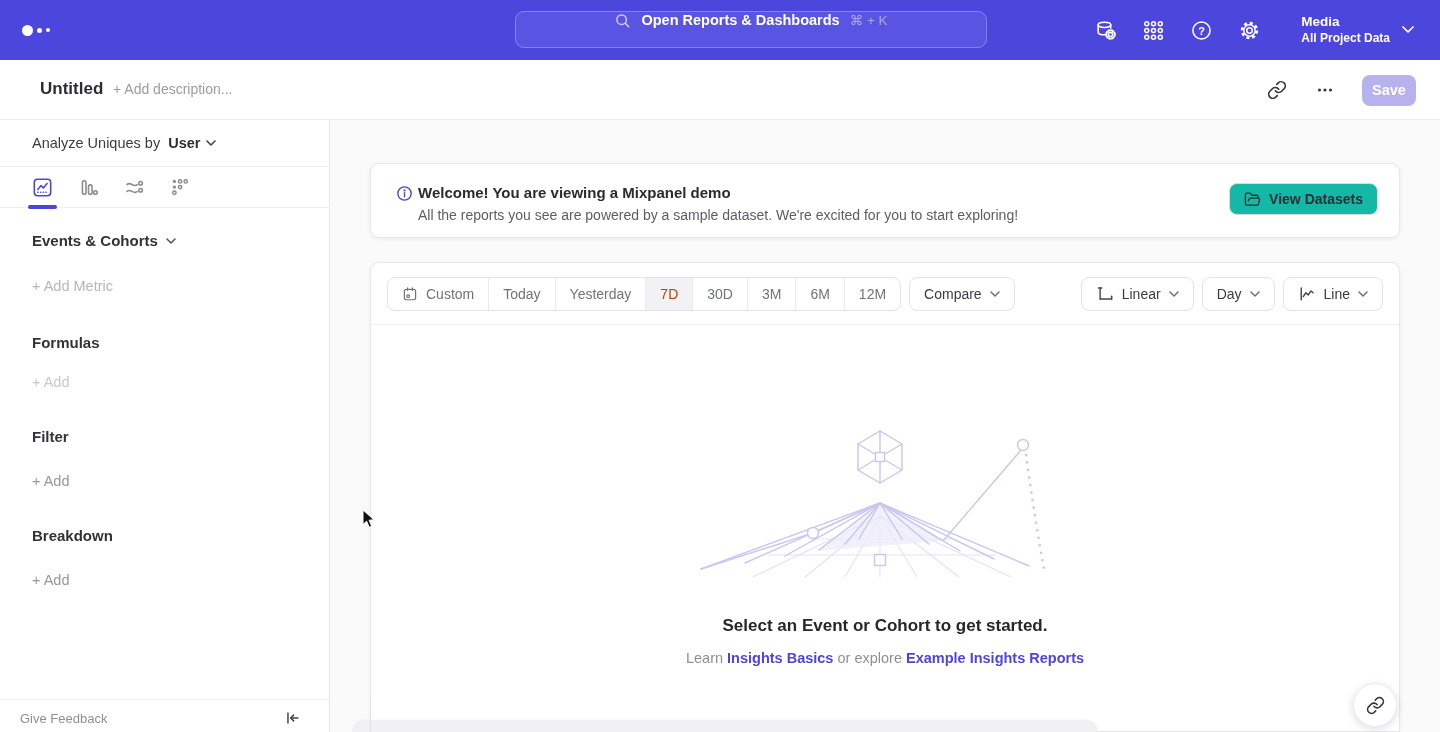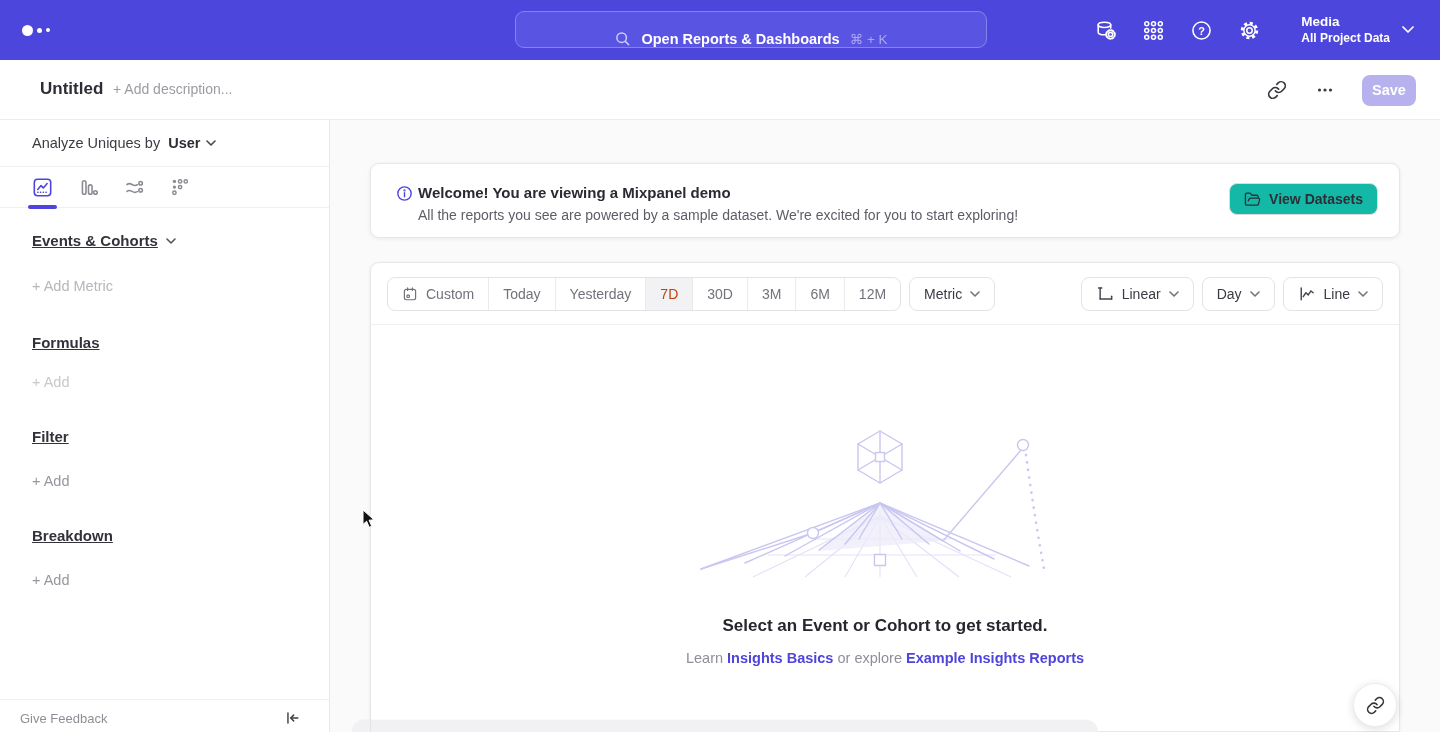--- a/index.html
+++ b/index.html
@@ -14,21 +14,21 @@
   .logo { display:flex; align-items:center; gap:4px; margin-left:22px; width:36px; }
   .logo .d1{width:11px;height:11px;border-radius:50%;background:#fff;}
   .logo .d2{width:5px;height:5px;border-radius:50%;background:#fff;}
   .logo .d3{width:4px;height:4px;border-radius:50%;background:#fff;}
   .nav-items { display:flex; align-items:center; gap:36px; margin-left:22px; }
   .nav-item { display:flex; align-items:center; gap:7px; font-size:14.5px; font-weight:500;
     color:#fff; cursor:pointer; }
   .nav-item svg { opacity:.9; }
   .gsearch { position:absolute; left:515px; top:11px; width:472px; height:37px;
     background:#5A54E3; border:1px solid #8882EC; border-radius:9px;
-    display:flex; align-items:flex-end; justify-content:center; gap:10px; cursor:text; }
+    display:flex; align-items:flex-start; justify-content:center; gap:10px; cursor:text; }
   .gsearch .ph { font-size:14.5px; font-weight:600; color:#fff; }
   .gsearch .kbd { font-size:13.5px; color:#ABA6F2; }
   .nav-right { position:absolute; right:26px; top:0; height:60px; display:flex; align-items:center; gap:24px; }
   .nav-ico { width:24px; height:24px; display:flex; align-items:center; justify-content:center; cursor:pointer; }
   .proj { display:flex; align-items:center; gap:12px; margin-left:16px; cursor:pointer; }
   .proj .nm { font-size:13.5px; font-weight:700; line-height:1.3; }
   .proj .sc { font-size:12px; font-weight:600; line-height:1.3; }
 
   
   .rheader { position:absolute; left:0; top:60px; width:1440px; height:60px; background:#fff;
@@ -47,21 +47,21 @@
     border-bottom:1px solid #efeff1; font-size:14.5px; color:#3c3c44; }
   .an-val { display:flex; align-items:center; gap:6px; font-weight:600; color:#2d2d35; cursor:pointer; }
   .tabs-row { height:41px; display:flex; align-items:center; gap:25px; padding:0 32px;
     border-bottom:1px solid #efeff1; position:relative; }
   .vtab { width:21px; height:21px; display:flex; align-items:center; justify-content:center;
     color:#8b8b93; cursor:pointer; position:relative; }
   .vtab.active { color:#4F44DB; }
   .vtab.active::after { content:""; position:absolute; left:-4px; bottom:-11px; width:29px; height:3.5px;
     border-radius:2px; background:#4F44DB; }
   .side-h { margin:24px 0 0 32px; font-size:15px; font-weight:700; color:#32323a;
-    display:flex; align-items:center; gap:8px;text-decoration:underline; }
+    display:flex; align-items:center; gap:8px; }
   .side-h svg { color:#55555c; }
   .add-link { margin:26px 0 0 32px; font-size:14.5px; cursor:pointer; display:inline-block; }
   .add-muted { color:#b6b6bd; }
   .add-disabled { color:#c8c8cf; }
   .add-normal { color:#97979f; }
   .side-foot { position:absolute; left:0; bottom:0; width:100%; height:33px; border-top:1px solid #efeff1;
     display:flex; align-items:center; justify-content:space-between; padding:4px 28px 0 20px; }
   .feedback { font-size:13px; color:#8f8f97; cursor:pointer; }
   .collapse { cursor:pointer; color:#45454c; }
 
@@ -330,21 +330,21 @@
             </span>
           <span class="seg">
               <span>6M</span>
             </span>
           <span class="seg">
               <span>12M</span>
             </span>
         </div>
 
         <button class="btn-outline">
-          <span>Metric</span>
+          <span>Compare</span>
           <svg class="chev" width="10" height="6" viewBox="0 0 10 6" fill="none" stroke="currentColor" stroke-width="1.6" stroke-linecap="round" stroke-linejoin="round">
               <polyline points="1,1 5,5 9,1"></polyline>
             </svg>
         </button>
 
         <div class="right-controls">
           <button class="btn-outline">
             <svg width="18" height="18" viewBox="0 0 20 20" fill="none" stroke="#46464e" stroke-width="1.6" stroke-linecap="round">
                 <line x1="2.8" y1="3.4" x2="6.4" y2="3.4"></line>
                 <line x1="4.6" y1="3.4" x2="4.6" y2="15.6"></line>

